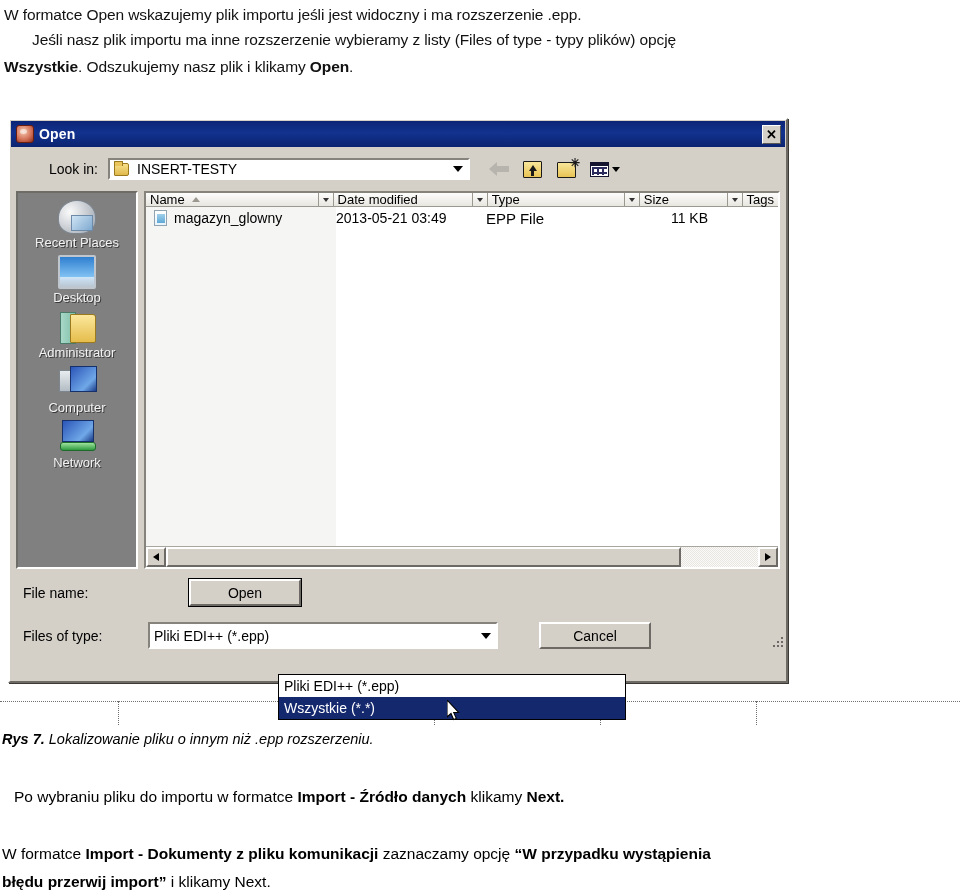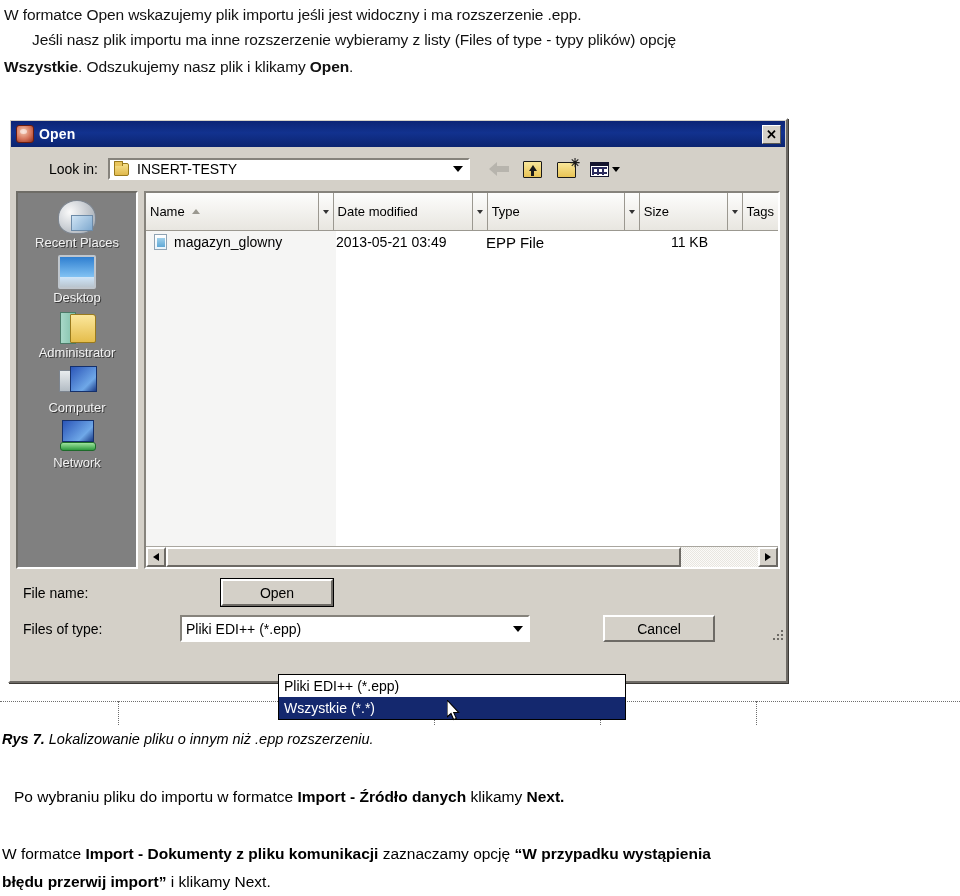--- a/index.html
+++ b/index.html
@@ -158,21 +158,21 @@
   .ico-network::before{content:"";position:absolute;left:4px;top:0px;width:30px;height:20px;
       background:linear-gradient(135deg,#2b55b8,#6fa8e8 70%,#1c3c88);border:1px solid #15306b;}
   .ico-network::after{content:"";position:absolute;left:2px;bottom:3px;width:34px;height:7px;
       background:linear-gradient(to bottom,#9de39d,#2f9b3f);border:1px solid #1d6a2a;border-radius:3px;}
 
   .listwrap {
     flex:1; margin-left:6px; background:#fff;
     border:2px solid #86837c; border-right-color:#fff; border-bottom-color:#fff;
     display:flex; flex-direction:column; overflow:hidden; position:relative;
   }
-  .hdr-row { display:flex; height:38px; flex:none; background:#f0efeb; }
+  .hdr-row { display:flex; height:14px; flex:none; background:#f0efeb; }
   .hcell {
     display:flex; align-items:center; font-size:13px; padding:0 4px;
     border-right:1px solid #9b9890; border-bottom:1px solid #9b9890;
     background:linear-gradient(to bottom,#fdfdfc,#e8e6e0);
     position:relative; white-space:nowrap; cursor:pointer;
   }
   .hcell .sortarrow {
     width:0;height:0;border-left:4px solid transparent;border-right:4px solid transparent;
     border-bottom:5px solid #9a988f; margin-left:7px;
   }
@@ -221,21 +221,21 @@
   .sb-track { flex:1; background:
       repeating-conic-gradient(#e8e6e0 0 25%, #fbfaf8 0 50%) 0 0/2px 2px; position:relative; }
   .sb-thumb {
     position:absolute; left:0; top:0; bottom:0; width:87%;
     background:#d4d0c8; border:2px solid #fff;
     border-right-color:#6d6a65; border-bottom-color:#6d6a65; cursor:pointer;
   }
 
   
   .form { margin:10px 6px 0 6px; position:relative; }
-  .frm-row { display:flex; align-items:center; margin-bottom:9px;gap:32px; }
+  .frm-row { display:flex; align-items:center; margin-bottom:16px; }
   .frm-label { width:132px; font-size:14px; padding-left:7px; white-space:nowrap;}
   .frm-combo { width:350px; height:27px; }
   .frm-combo .combo-text { font-size:14px; }
   .btn {
     width:112px; height:27px; margin-left:41px;
     background:#d4d0c8; font-size:14px;
     border:2px solid #fff; border-right-color:#6d6a65; border-bottom-color:#6d6a65;
     display:flex;align-items:center;justify-content:center; cursor:pointer;
   }
   .btn.default { outline:1px solid #000; outline-offset:0px; }

